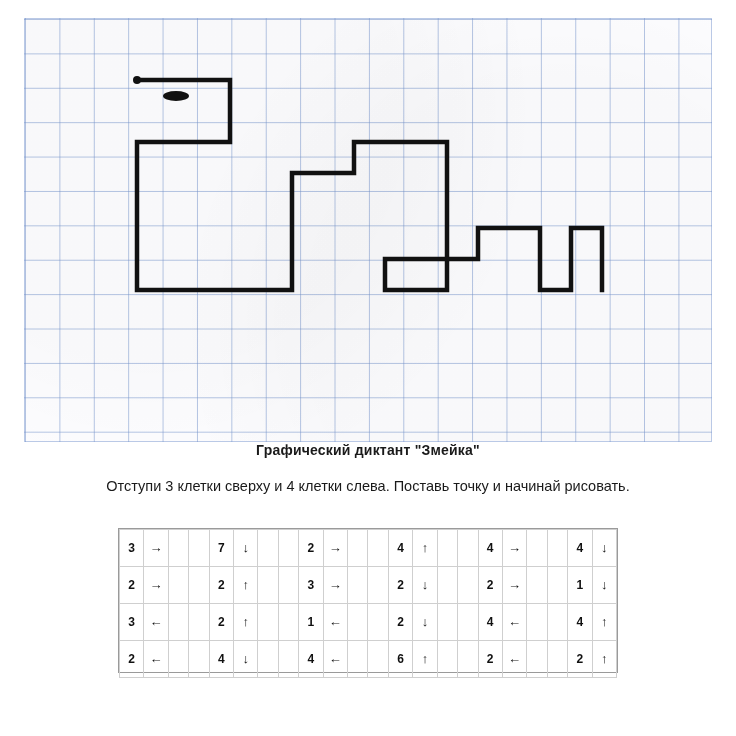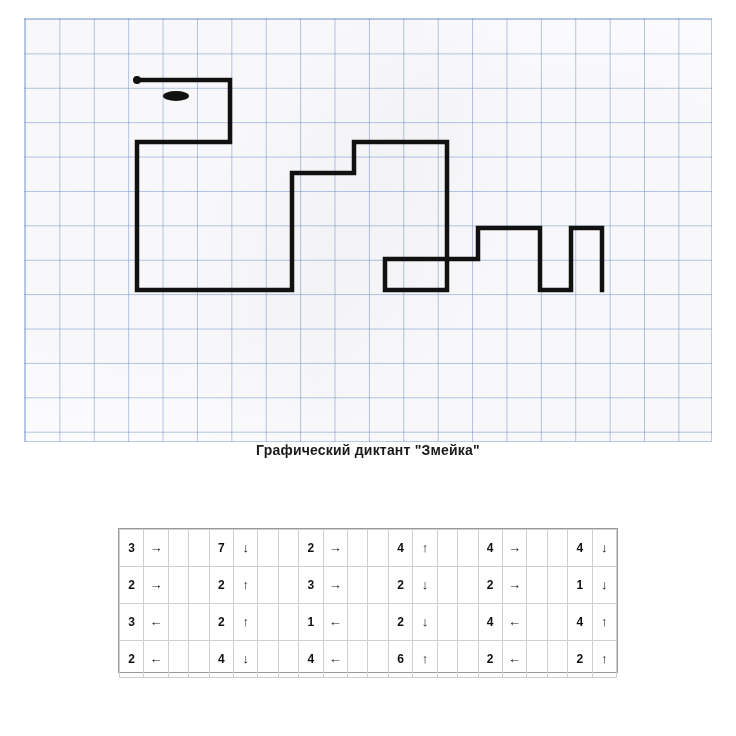--- a/index.html
+++ b/index.html
@@ -87,20 +87,21 @@
   </div>
 
   <svg class="snake-svg" viewBox="0 0 688 424">
     <path id="snake-path" d="M113,62 L206,62 L206,124 L113,124 L113,272 L268,272 L268,155 L330,155 L330,124 L423,124 L423,272 L361,272 L361,241 L454,241 L454,210 L516,210 L516,272 L547,272 L547,210 L578,210 L578,272" fill="none" stroke="#111111" stroke-width="4.5" stroke-linejoin="miter" stroke-linecap="square"></path>
     <circle id="start-dot" cx="113" cy="62" r="4" fill="#111111"></circle>
     <ellipse id="snake-eye" cx="152" cy="78" rx="13" ry="5" fill="#111111"></ellipse>
   </svg>
 
   <div class="title">Графический диктант "Змейка"</div>
 
+  <div class="subtitle">Отступи 3 клетки сверху и 4 клетки слева. Поставь точку и начинай рисовать.</div>
 
   <div class="table-wrap">
     <table class="instr" id="instr-table">
       <colgroup>
         <col style="width:6.2%">
           <col style="width:6.2%">
           <col style="width:5.2%">
           <col style="width:5.2%">
         <col style="width:6.2%">
           <col style="width:6.2%">

